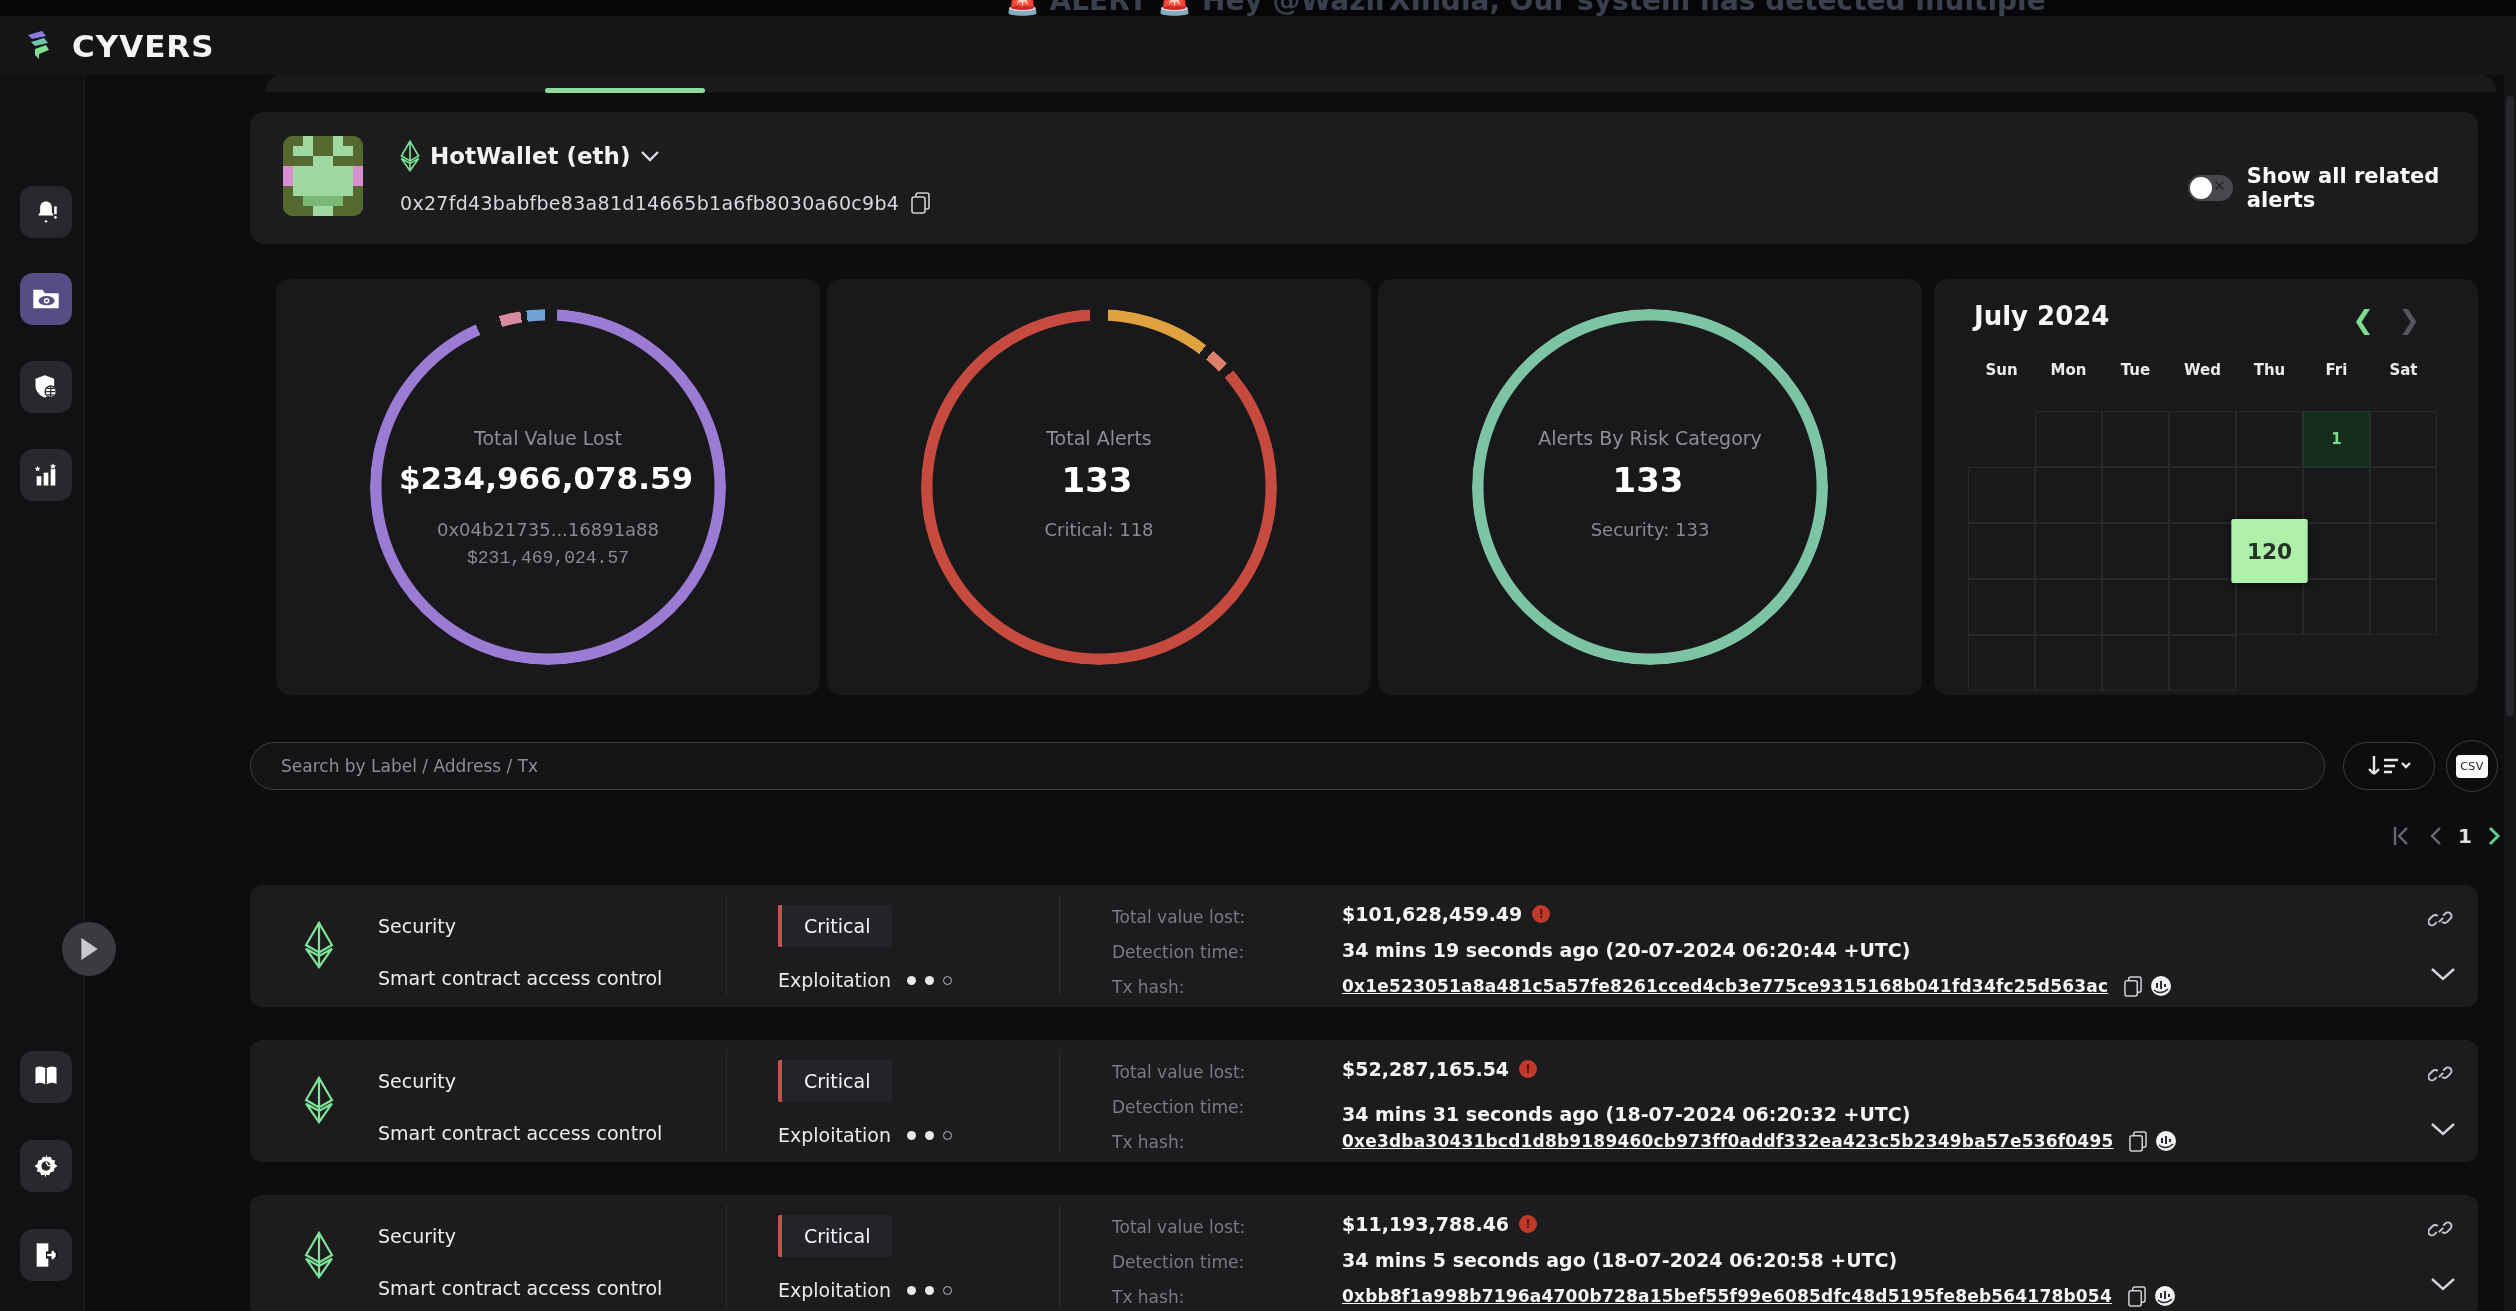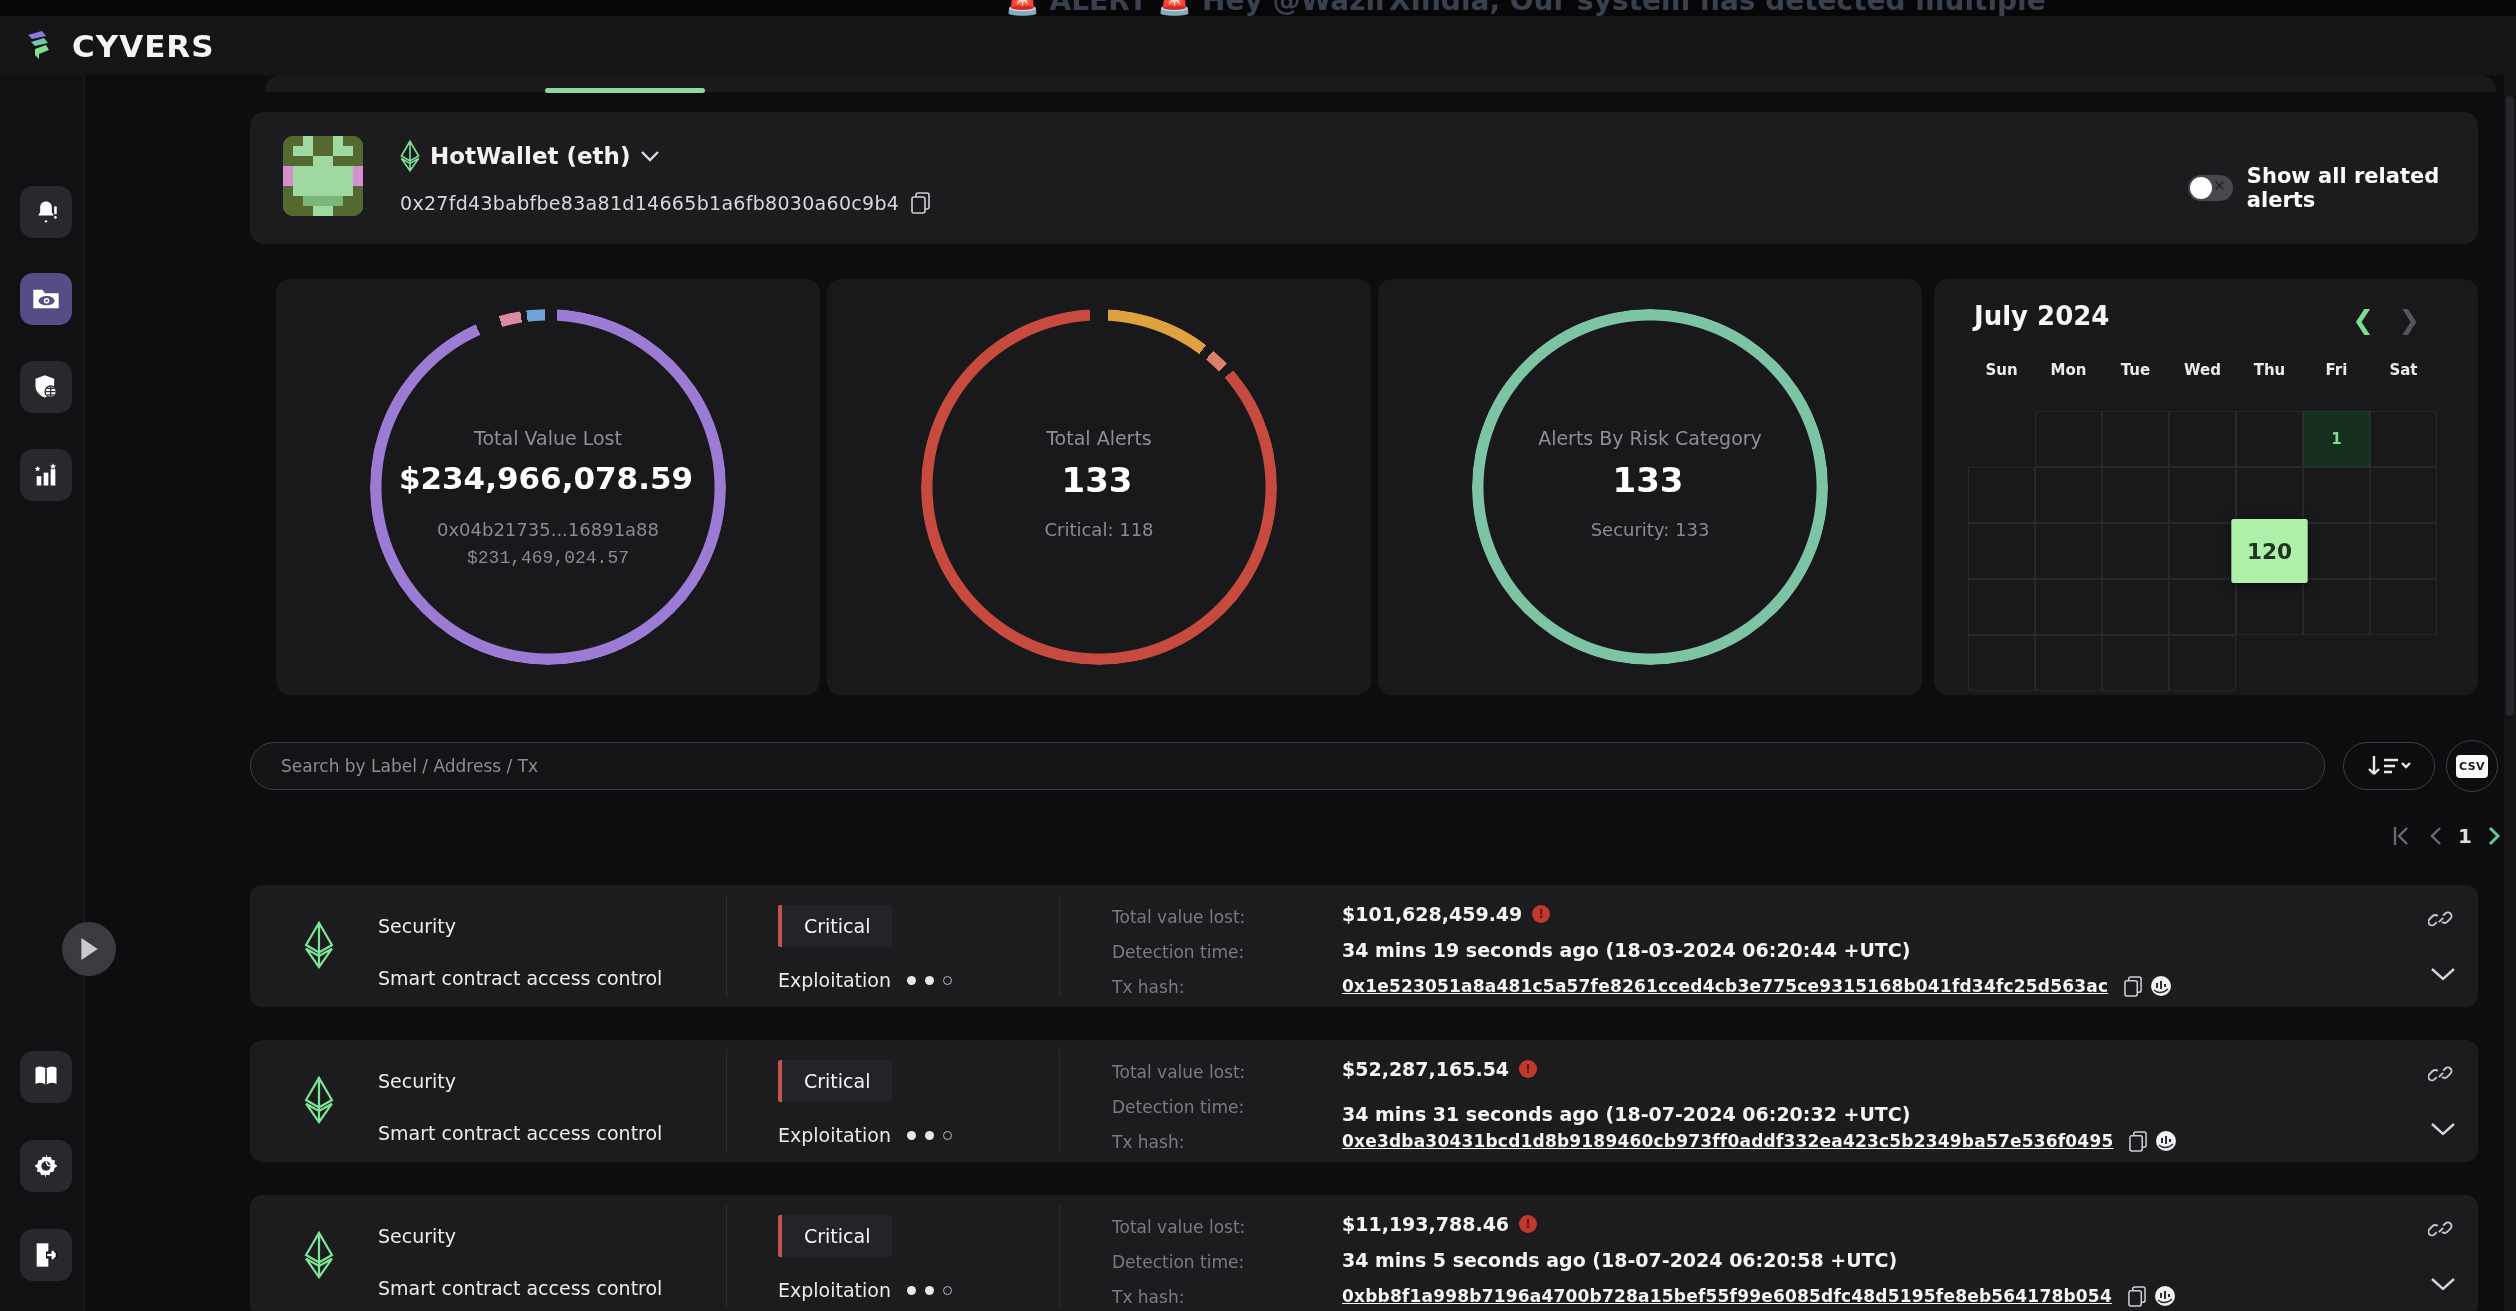--- a/index.html
+++ b/index.html
@@ -64,21 +64,21 @@
   
   .search-input { position:absolute; left:250px; top:742px; width:2075px; height:48px; border-radius:26px;
                   background:#141416; border:1px solid #3c3c42; color:#d8d8dc; font-size:17px; padding:12px 30px; outline:none;
                   font-family:"DejaVu Sans","Liberation Sans",sans-serif; }
   .search-input::placeholder { color:#8d8d94; }
   .sort-btn { position:absolute; left:2343px; top:742px; width:92px; height:48px; border-radius:26px; border:1px solid #3c3c42;
               background:transparent; display:flex; align-items:center; justify-content:center; }
   .csv-btn { position:absolute; left:2446px; top:740px; width:52px; height:52px; border-radius:50%; border:1px solid #3c3c42;
              display:flex; align-items:center; justify-content:center; }
   .csv-badge { width:32px; height:23px; background:#fbfbfd; border-radius:4px; display:flex; align-items:center; justify-content:center;
-               font-size:11px; font-weight:700; color:#1a1a1c; letter-spacing:.5px; }
+               font-size:11px; font-weight:400; color:#1a1a1c; letter-spacing:.5px; }
   
   .pager { position:absolute; top:824px; left:2390px; display:flex; align-items:center; gap:16px; }
   .pg-num { font-size:20px; font-weight:600; color:#dededf; }
   
   .alert-row { width:2228px; height:122px; background:#1c1c1f; border-radius:12px; }
   .row1 { left:250px; top:885px; } .row2 { left:250px; top:1040px; } .row3 { left:250px; top:1195px; }
   .a-eth { position:absolute; left:52px; top:36px; }
   .a-cat { position:absolute; left:128px; top:30px; font-size:19px; color:#ededf0; }
   .a-sub { position:absolute; left:128px; top:82px; font-size:19px; color:#ededf0; }
   .a-div { position:absolute; top:10px; bottom:10px; width:1px; background:rgba(255,255,255,0.08); }
@@ -333,21 +333,21 @@
     <div class="a-phase">Exploitation<span class="dots">
           <span class="dot on"></span>
           <span class="dot on"></span>
           <span class="dot off"></span>
         </span></div>
     <div class="a-div" style="left:809px"></div>
     <div class="a-label" style="top:22px">Total value lost:</div>
     <div class="a-label" style="top:57px">Detection time:</div>
     <div class="a-label" style="top:92px">Tx hash:</div>
     <div class="a-val" style="top:18px">$101,628,459.49<span class="risk-ico">!</span></div>
-    <div class="a-val" style="top:54px">34 mins 19 seconds ago (18-03-2024 06:20:44 +UTC)</div>
+    <div class="a-val" style="top:54px">34 mins 19 seconds ago (20-07-2024 06:20:44 +UTC)</div>
     <div class="a-val a-hash" style="top:90px">0x1e523051a8a481c5a57fe8261cced4cb3e775ce9315168b041fd34fc25d563ac<span class="hash-icons">
           <svg width="18" height="21" viewBox="0 0 19 22">
             <rect x="5" y="1" width="13" height="16" rx="2" fill="none" stroke="#cfcfd4" stroke-width="1.6"></rect>
             <rect x="1" y="5" width="13" height="16" rx="2" fill="#1c1c1f" stroke="#cfcfd4" stroke-width="1.6"></rect>
           </svg>
           <svg width="22" height="22" viewBox="0 0 22 22">
             <circle cx="11" cy="11" r="10" fill="#f2f2f4"></circle>
             <path d="M6 13V8h2v5zm4 1V6h2v8zm4-2V9h2v3z" fill="#2b2b30"></path>
             <path d="M4 15c3 3 9 4 14-1" stroke="#2b2b30" stroke-width="1.4" fill="none"></path>
           </svg>

